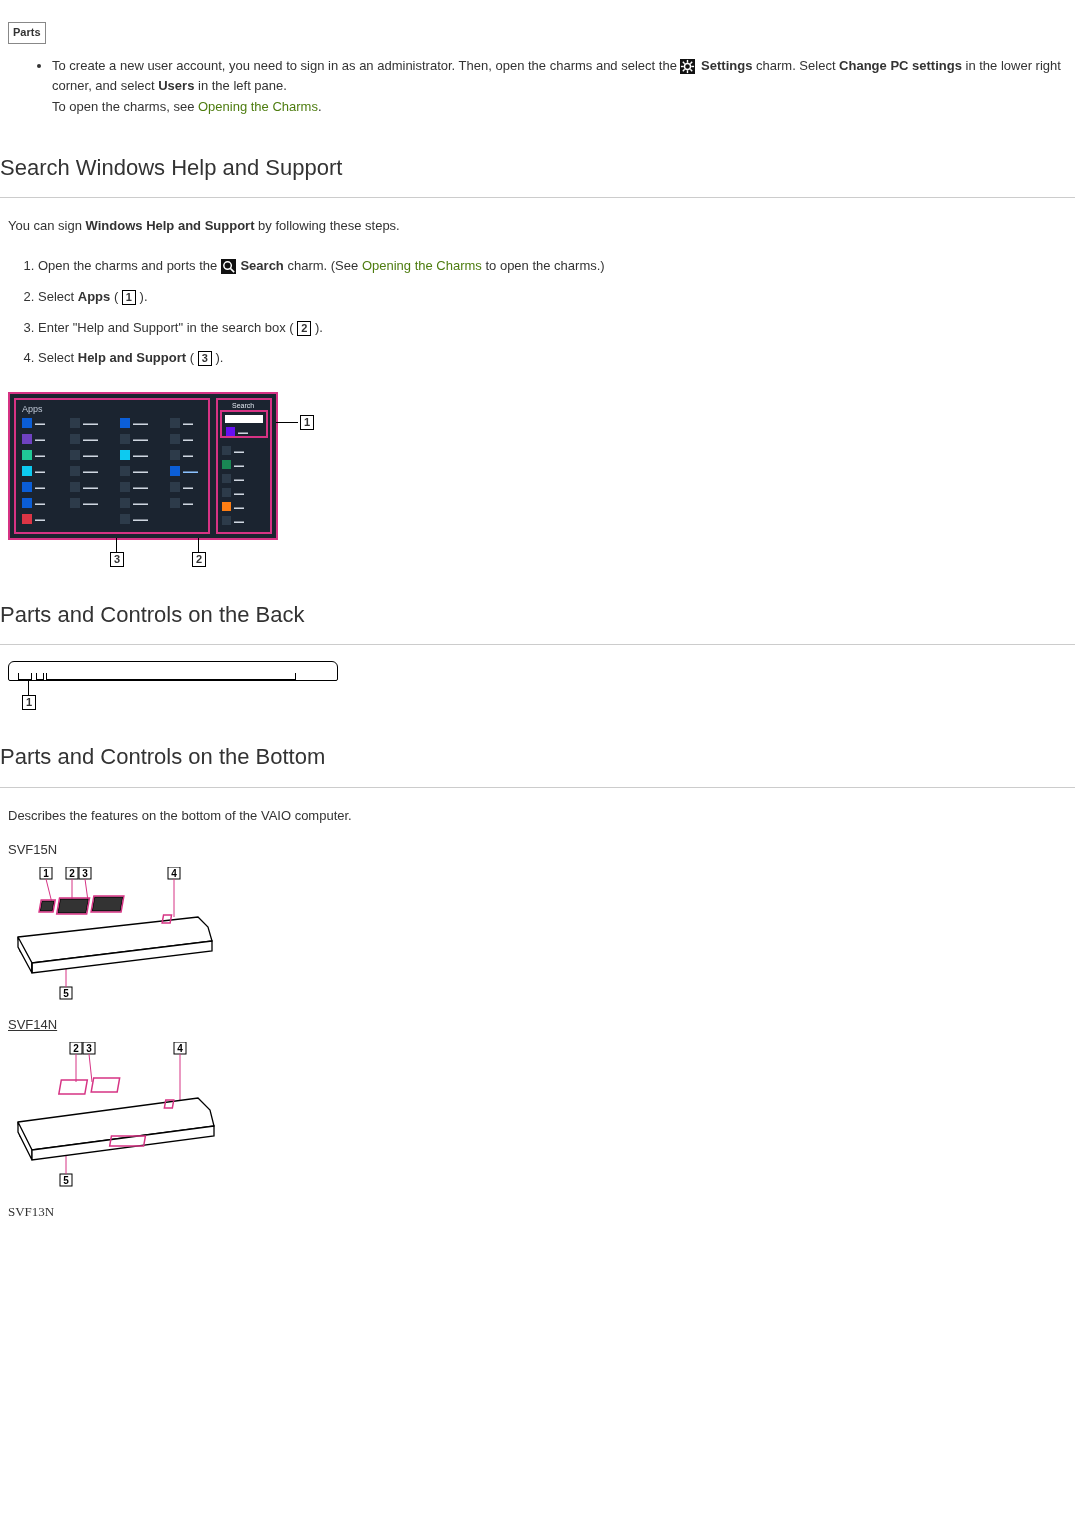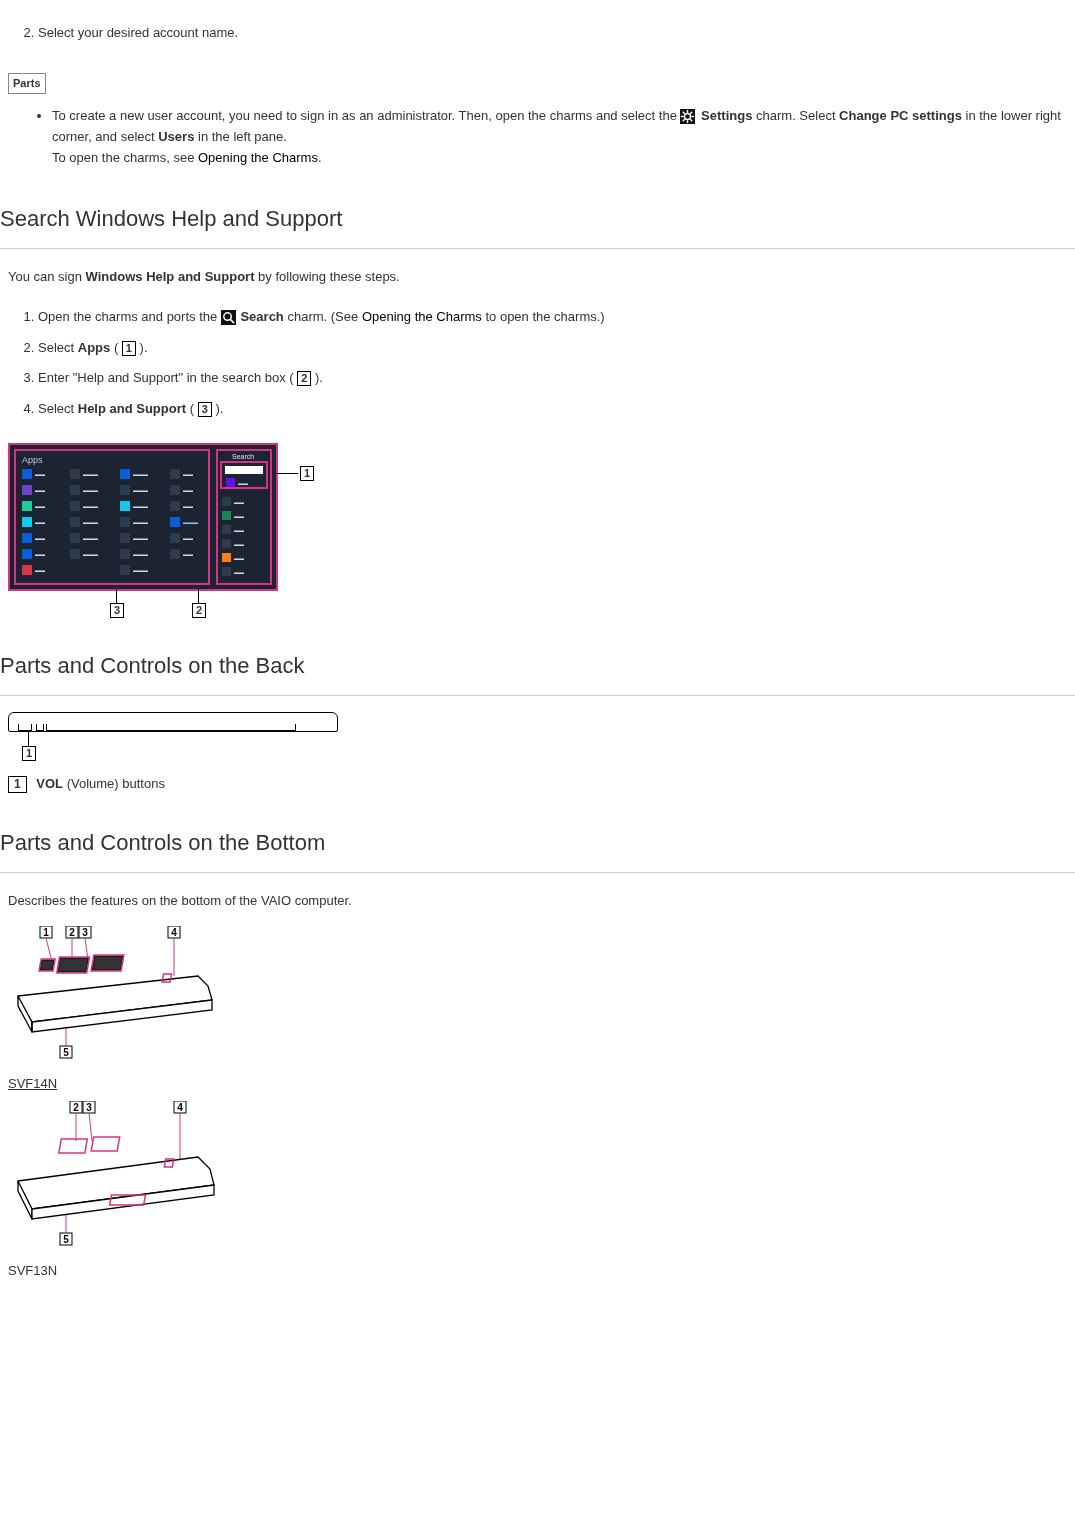--- a/index.html
+++ b/index.html
@@ -34,21 +34,21 @@
   }
   ul {
     padding-left: 28px;
     margin: 6px 0;
   }
   ul li {
     padding: 2px 0;
     margin-left: 16px;
   }
   a.link {
-    color: #000000;
+    color: #4d7c0f;
     text-decoration: none;
   }
   b { font-weight: bold; }
   .hint-label {
     display: inline-block;
     border: 1px solid #888;
     font-size: 11px;
     font-weight: bold;
     padding: 1px 4px;
     margin: 14px 0 4px 0;
@@ -180,23 +180,20 @@
     position: relative;
     width: 218px; height: 150px;
     margin: 6px 0 10px 0;
   }
 </style>
 </head>
 <body>
 
 <div class="content">
 
-<ol start="2">
-  <li>Select your desired account name.</li>
-</ol>
 
 <div class="hint-label">Parts</div>
 <ul>
   <li>
     <span>To create a new user account, you need to sign in as an administrator. Then, open the charms and select the </span>
     <span class="icon-settings">
       <svg viewBox="0 0 16 16">
             <rect x="0" y="0" width="16" height="16" fill="#111"></rect>
             <circle cx="8" cy="8" r="3.2" fill="#111" stroke="#fff" stroke-width="1.5"></circle>
             <g stroke="#fff" stroke-width="1.5">
@@ -364,33 +361,30 @@
 
 <div class="back-figure">
   <div class="back-outline"></div>
   <div class="back-inner"></div>
   <div class="back-notch n1"></div>
   <div class="back-notch n2"></div>
   <div class="back-lead"></div>
   <span class="num-box back-cb">1</span>
 </div>
 
-<div class="callout-row">
-  <span class="num-box big">1</span>
-  <b>VOL</b><span> (Volume) buttons</span>
-</div>
 
 </div>
 
 <h2>Parts and Controls on the Bottom</h2>
 
 <div class="content">
 
 <p class="body-text">Describes the features on the bottom of the VAIO computer.</p>
 
+<p style="margin:6px 0;">SVF15N</p>
 
 <div class="bottom-figure">
   <svg viewBox="0 0 218 140" width="218" height="140">
 
     <g font-family="Arial" font-size="10" font-weight="bold" text-anchor="middle">
       <rect x="32" y="0" width="12" height="12" fill="#fff" stroke="#000"></rect>
           <text x="38" y="10">1</text>
       <rect x="58" y="0" width="12" height="12" fill="#fff" stroke="#000"></rect>
           <text x="64" y="10">2</text>
       <rect x="71" y="0" width="12" height="12" fill="#fff" stroke="#000"></rect>
@@ -457,15 +451,15 @@
     </g>
     <g stroke="#d63384" stroke-width="1.5" fill="none">
       <rect x="60" y="38" width="26" height="14" transform="skewX(-10)"></rect>
       <rect x="92" y="36" width="26" height="14" transform="skewX(-10)"></rect>
       <rect x="168" y="58" width="8" height="8" transform="skewX(-10)"></rect>
       <rect x="120" y="94" width="34" height="10" transform="skewX(-10)"></rect>
     </g>
   </svg>
 </div>
 
-<p style="margin:6px 0 0 0;">SVF13N</p>
+<p style="margin:6px 0 0 0;font-family:Liberation Serif, serif;">SVF13N</p>
 
 </div>
 
 </body></html>

